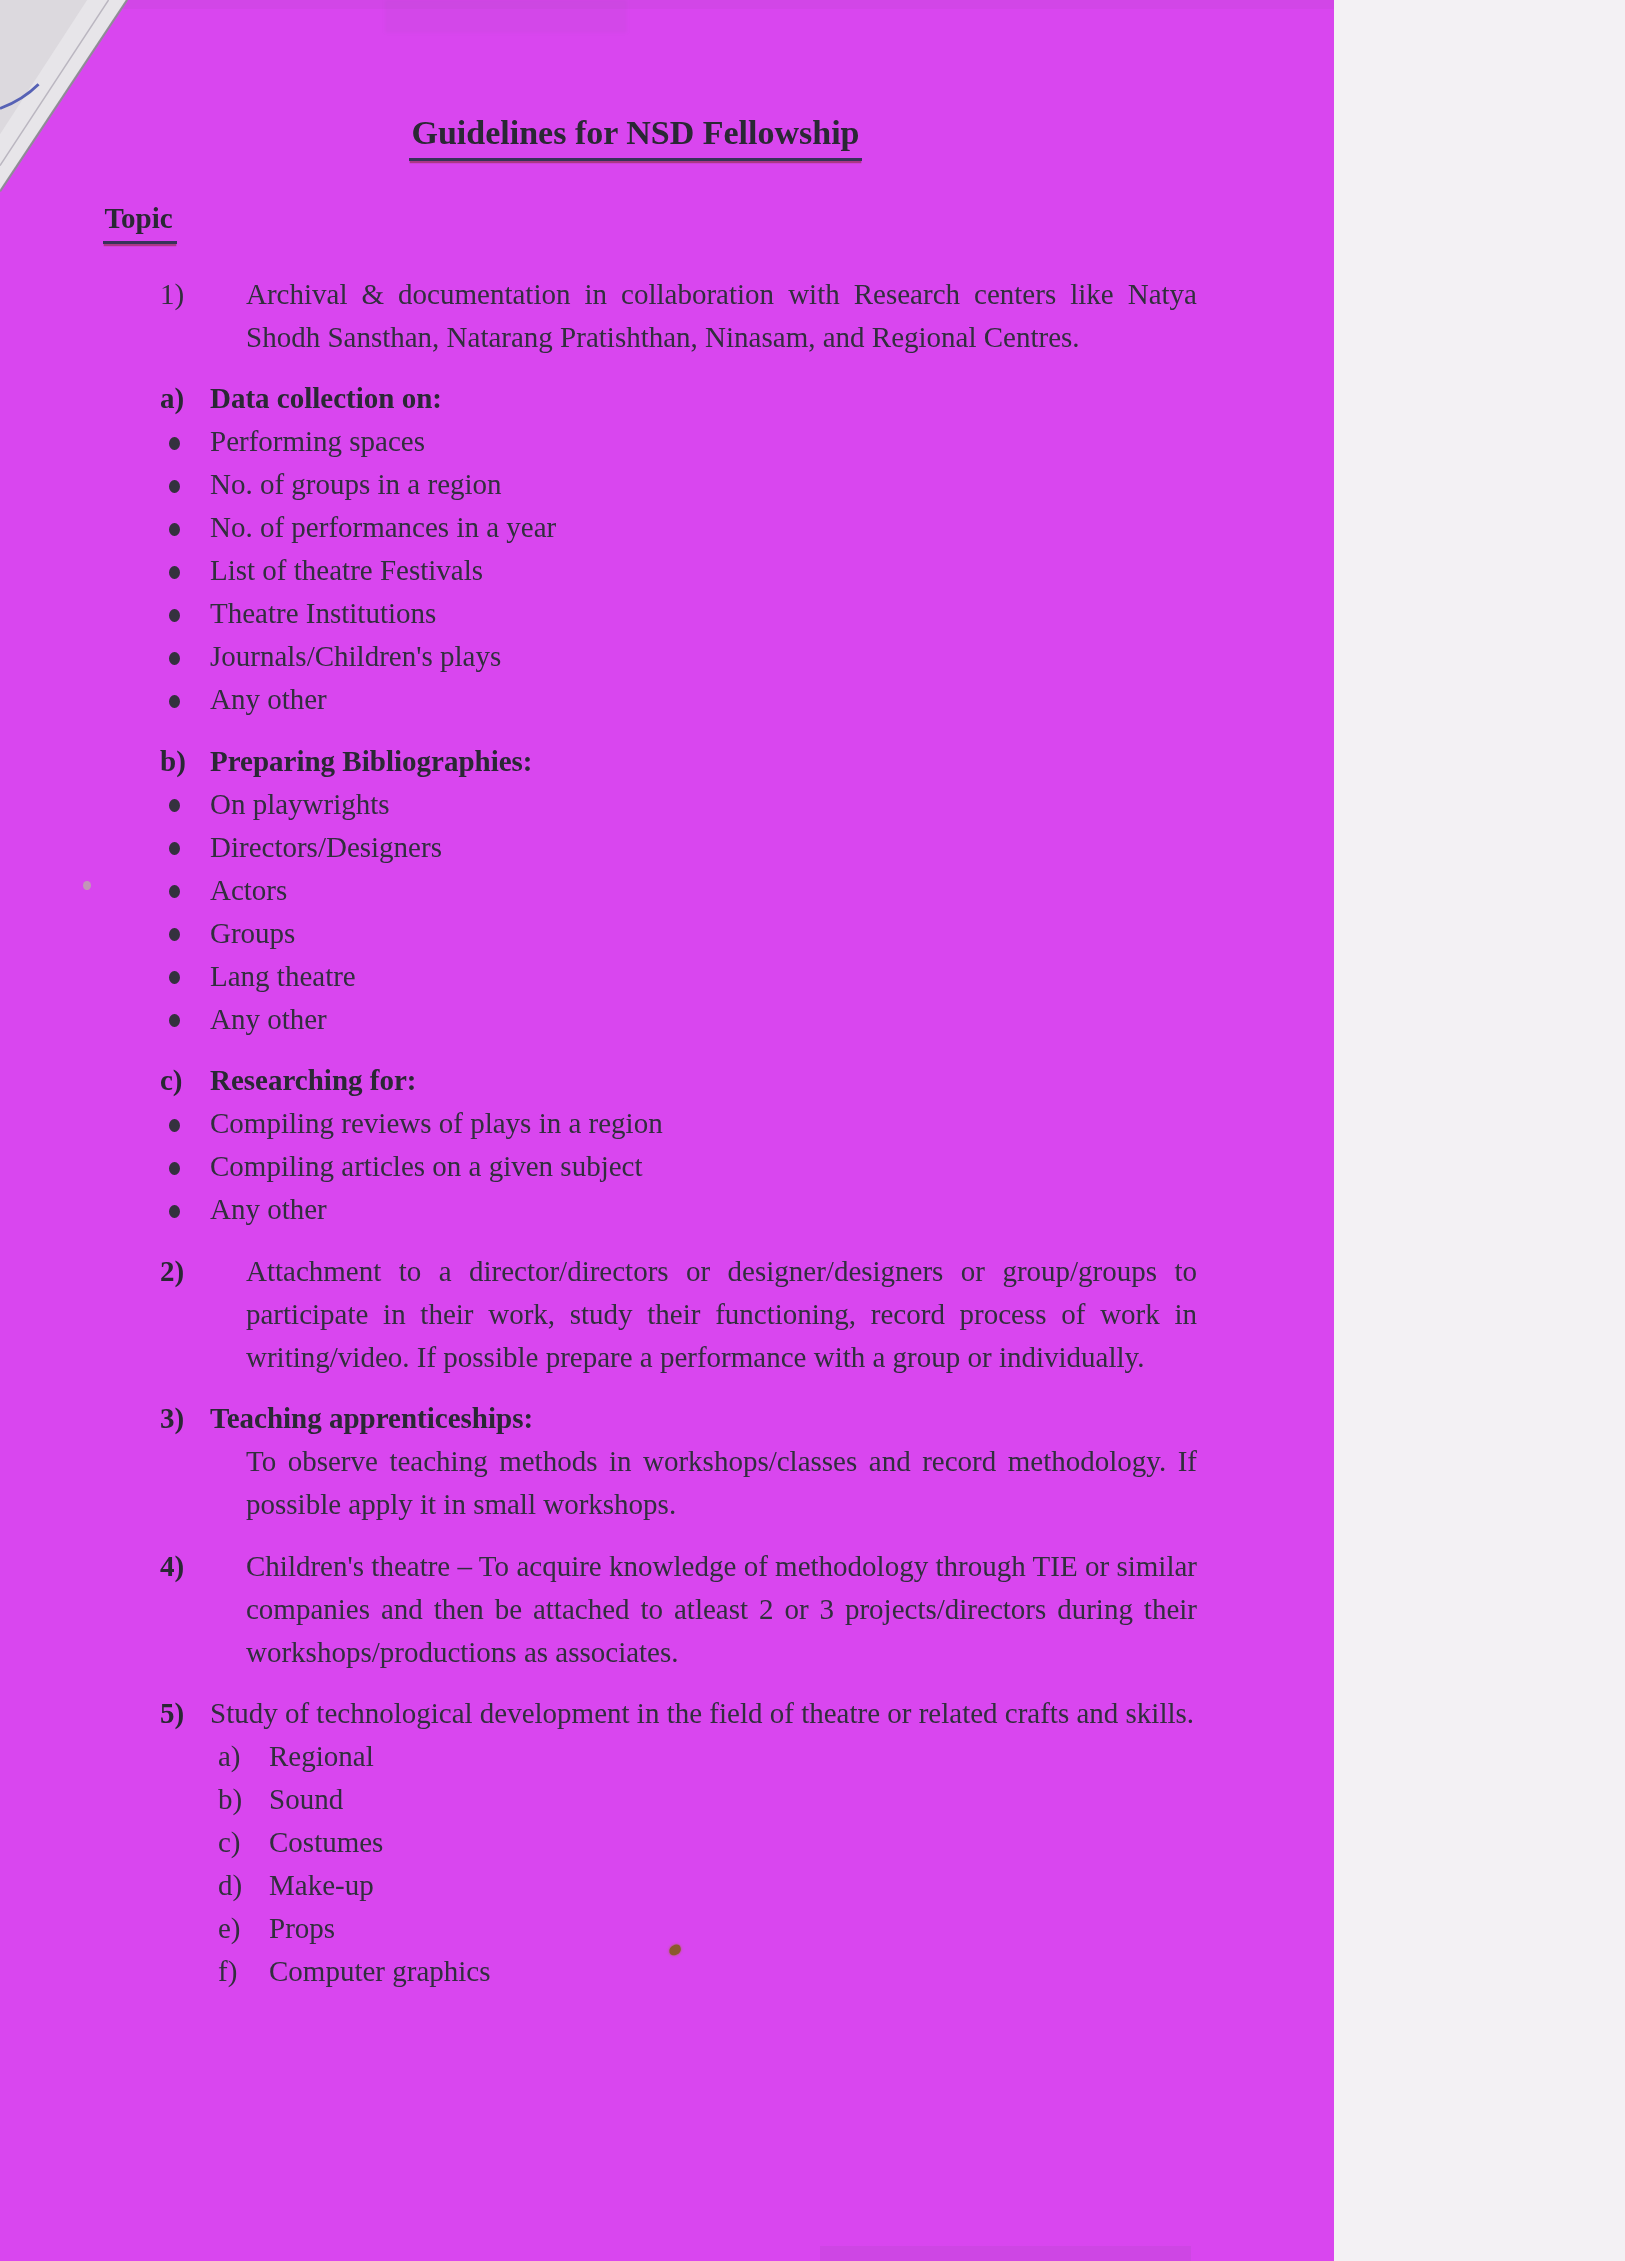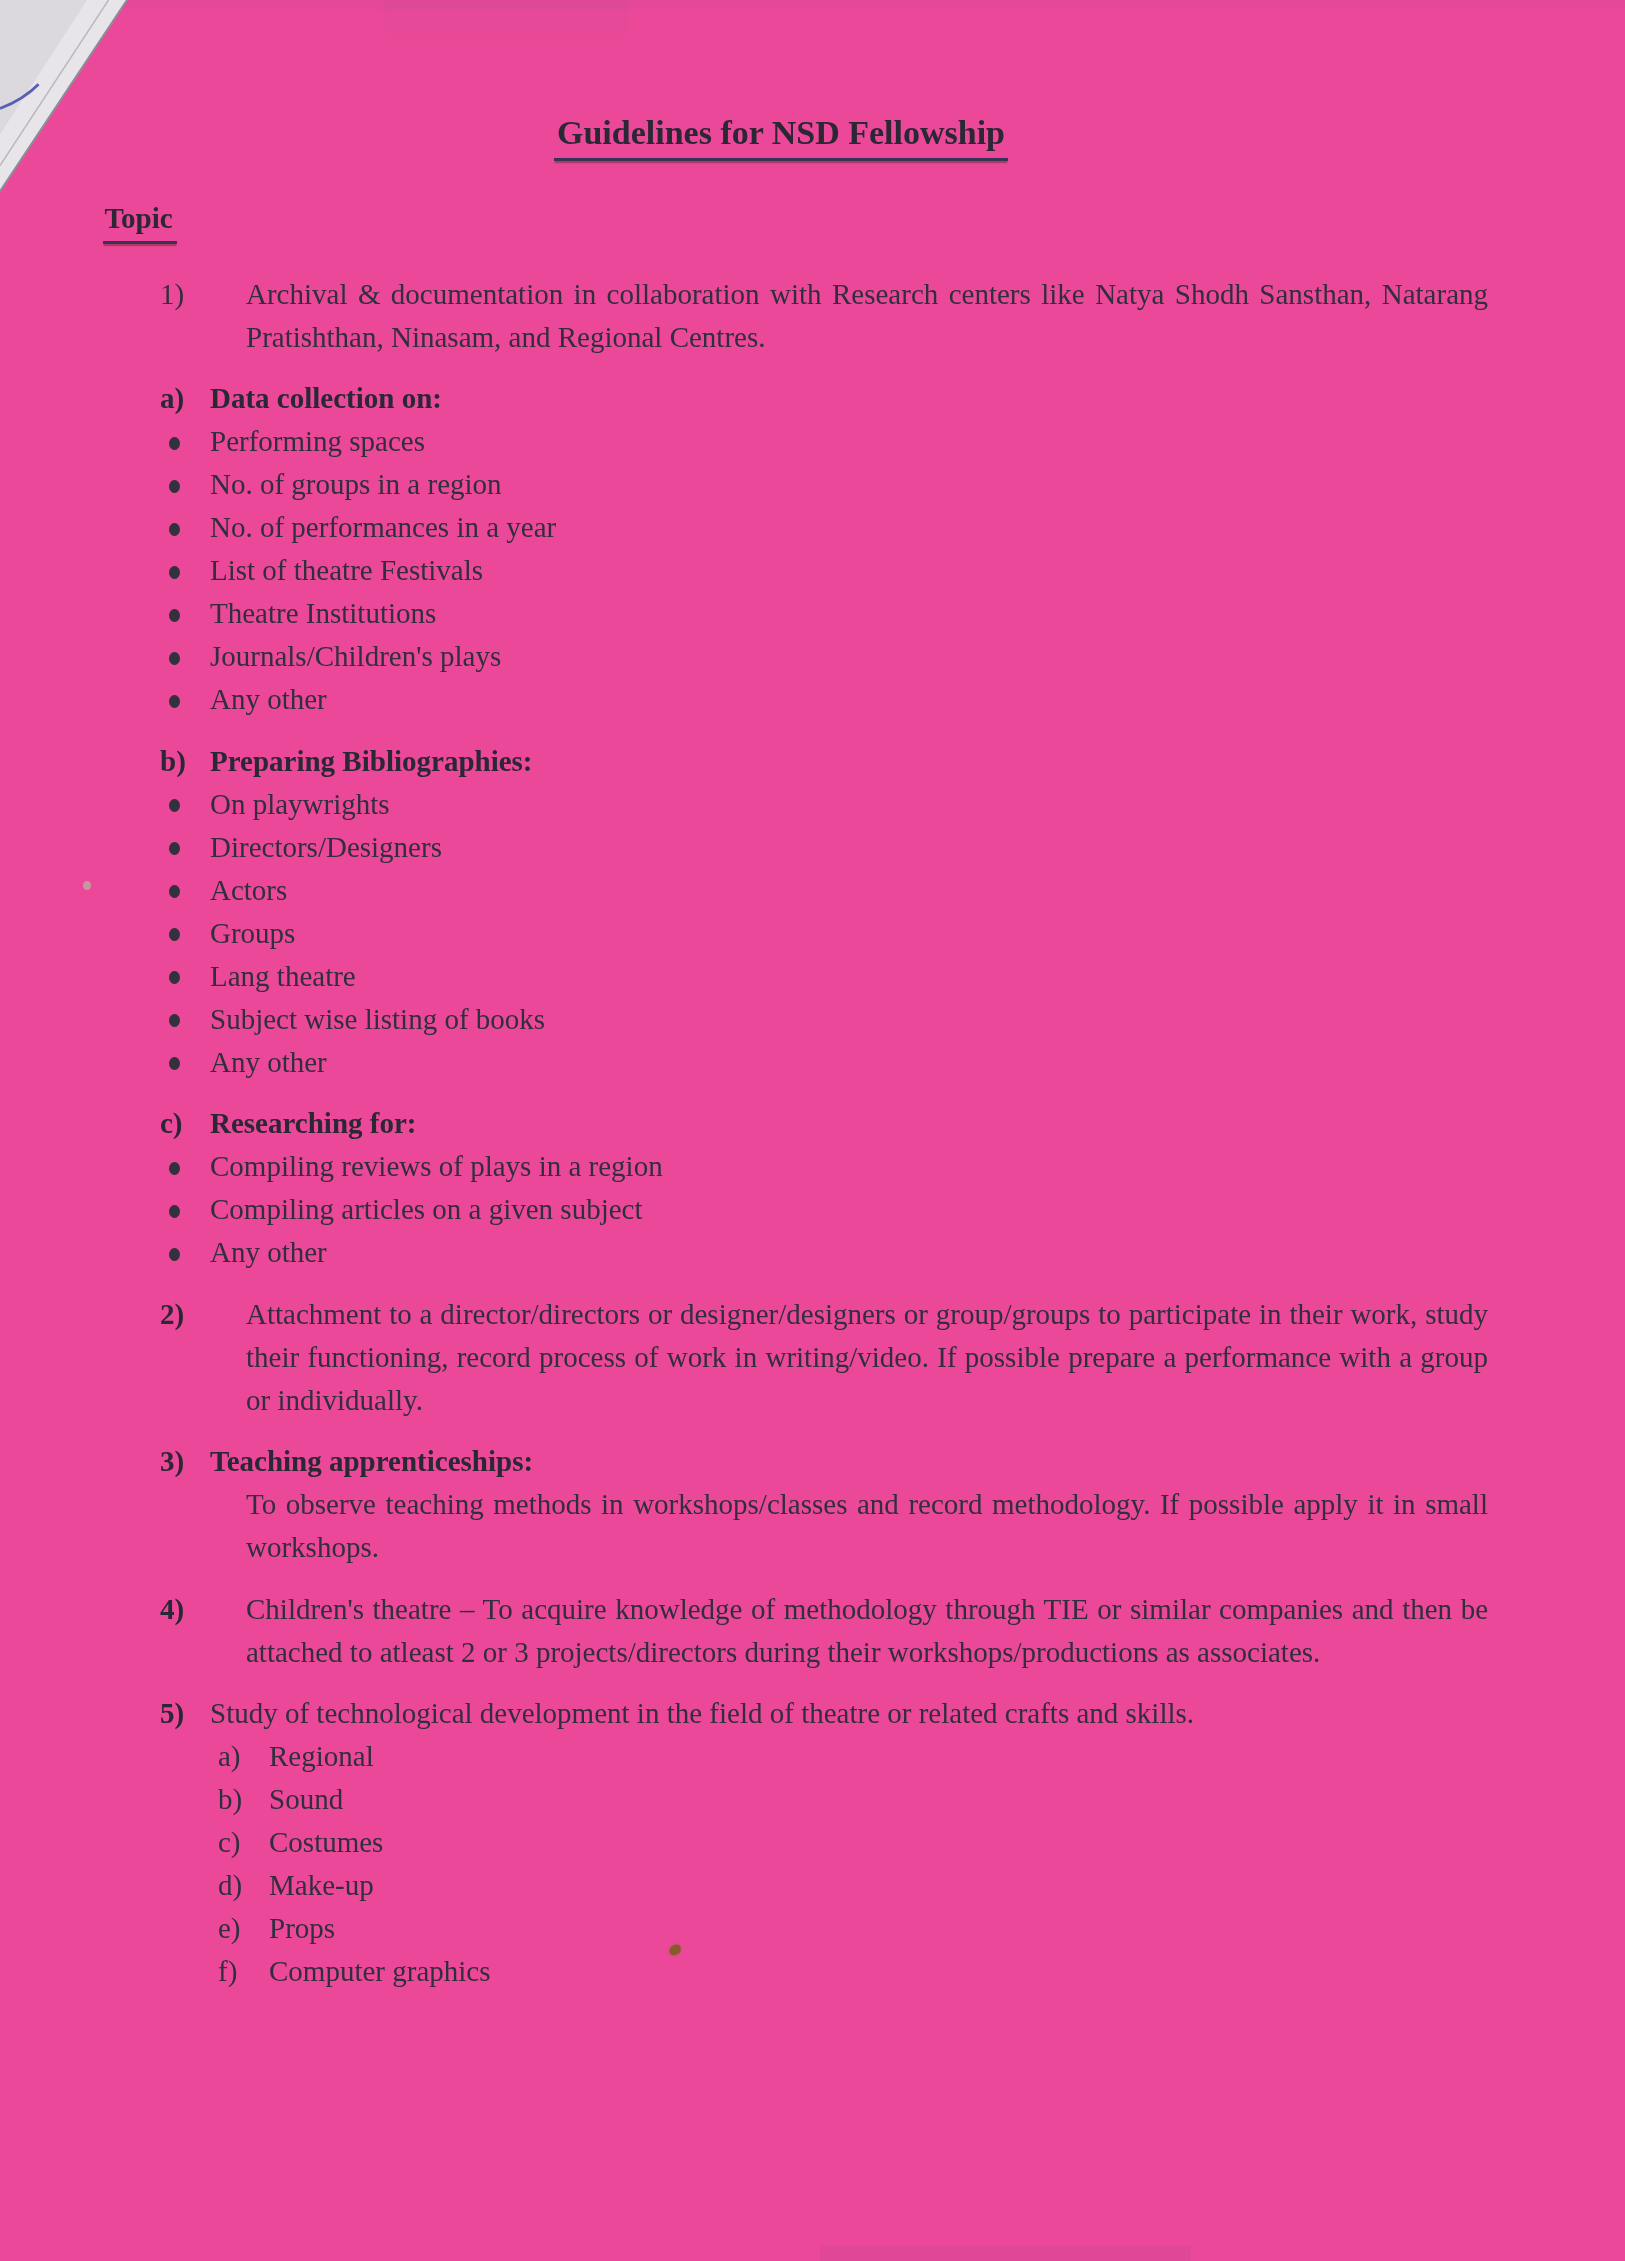--- a/index.html
+++ b/index.html
@@ -3,22 +3,22 @@
 <meta charset="utf-8">
 <style>
   html, body { margin: 0; padding: 0; }
   body {
     width: 1625px; height: 2261px;
     background: #f3f1f4;
     font-family: "Liberation Serif", "DejaVu Serif", serif;
   }
   .page {
     position: relative;
-    width: 1625px; height: 2261px;
-    background: #ec4899;
+    width: 1334px; height: 2261px;
+    background: #d946ef;
     overflow: hidden;
     color: #312f3d;
   }
   
   .corner-artifact { position: absolute; left: 0; top: 0; z-index: 2; }
   .top-shade {
     position: absolute; left: 0; top: 0; width: 100%; height: 8.6px;
     background: rgba(100, 90, 125, 0.06);
   }
   .top-smudge {
@@ -124,21 +124,20 @@
     <div class="row mt-sec">
       <span class="marker bold">b)</span>
       <span class="bold">Preparing Bibliographies:</span>
     </div>
     <div>
       <div class="bullet-row"><span class="dot"></span><span>On playwrights</span></div>
       <div class="bullet-row"><span class="dot"></span><span>Directors/Designers</span></div>
       <div class="bullet-row"><span class="dot"></span><span>Actors</span></div>
       <div class="bullet-row"><span class="dot"></span><span>Groups</span></div>
       <div class="bullet-row"><span class="dot"></span><span>Lang theatre</span></div>
-      <div class="bullet-row"><span class="dot"></span><span>Subject wise listing of books</span></div>
       <div class="bullet-row"><span class="dot"></span><span>Any other</span></div>
     </div>
 
     <div class="row mt-sec">
       <span class="marker bold">c)</span>
       <span class="bold">Researching for:</span>
     </div>
     <div>
       <div class="bullet-row"><span class="dot"></span><span>Compiling reviews of plays in a region</span></div>
       <div class="bullet-row"><span class="dot"></span><span>Compiling articles on a given subject</span></div>

